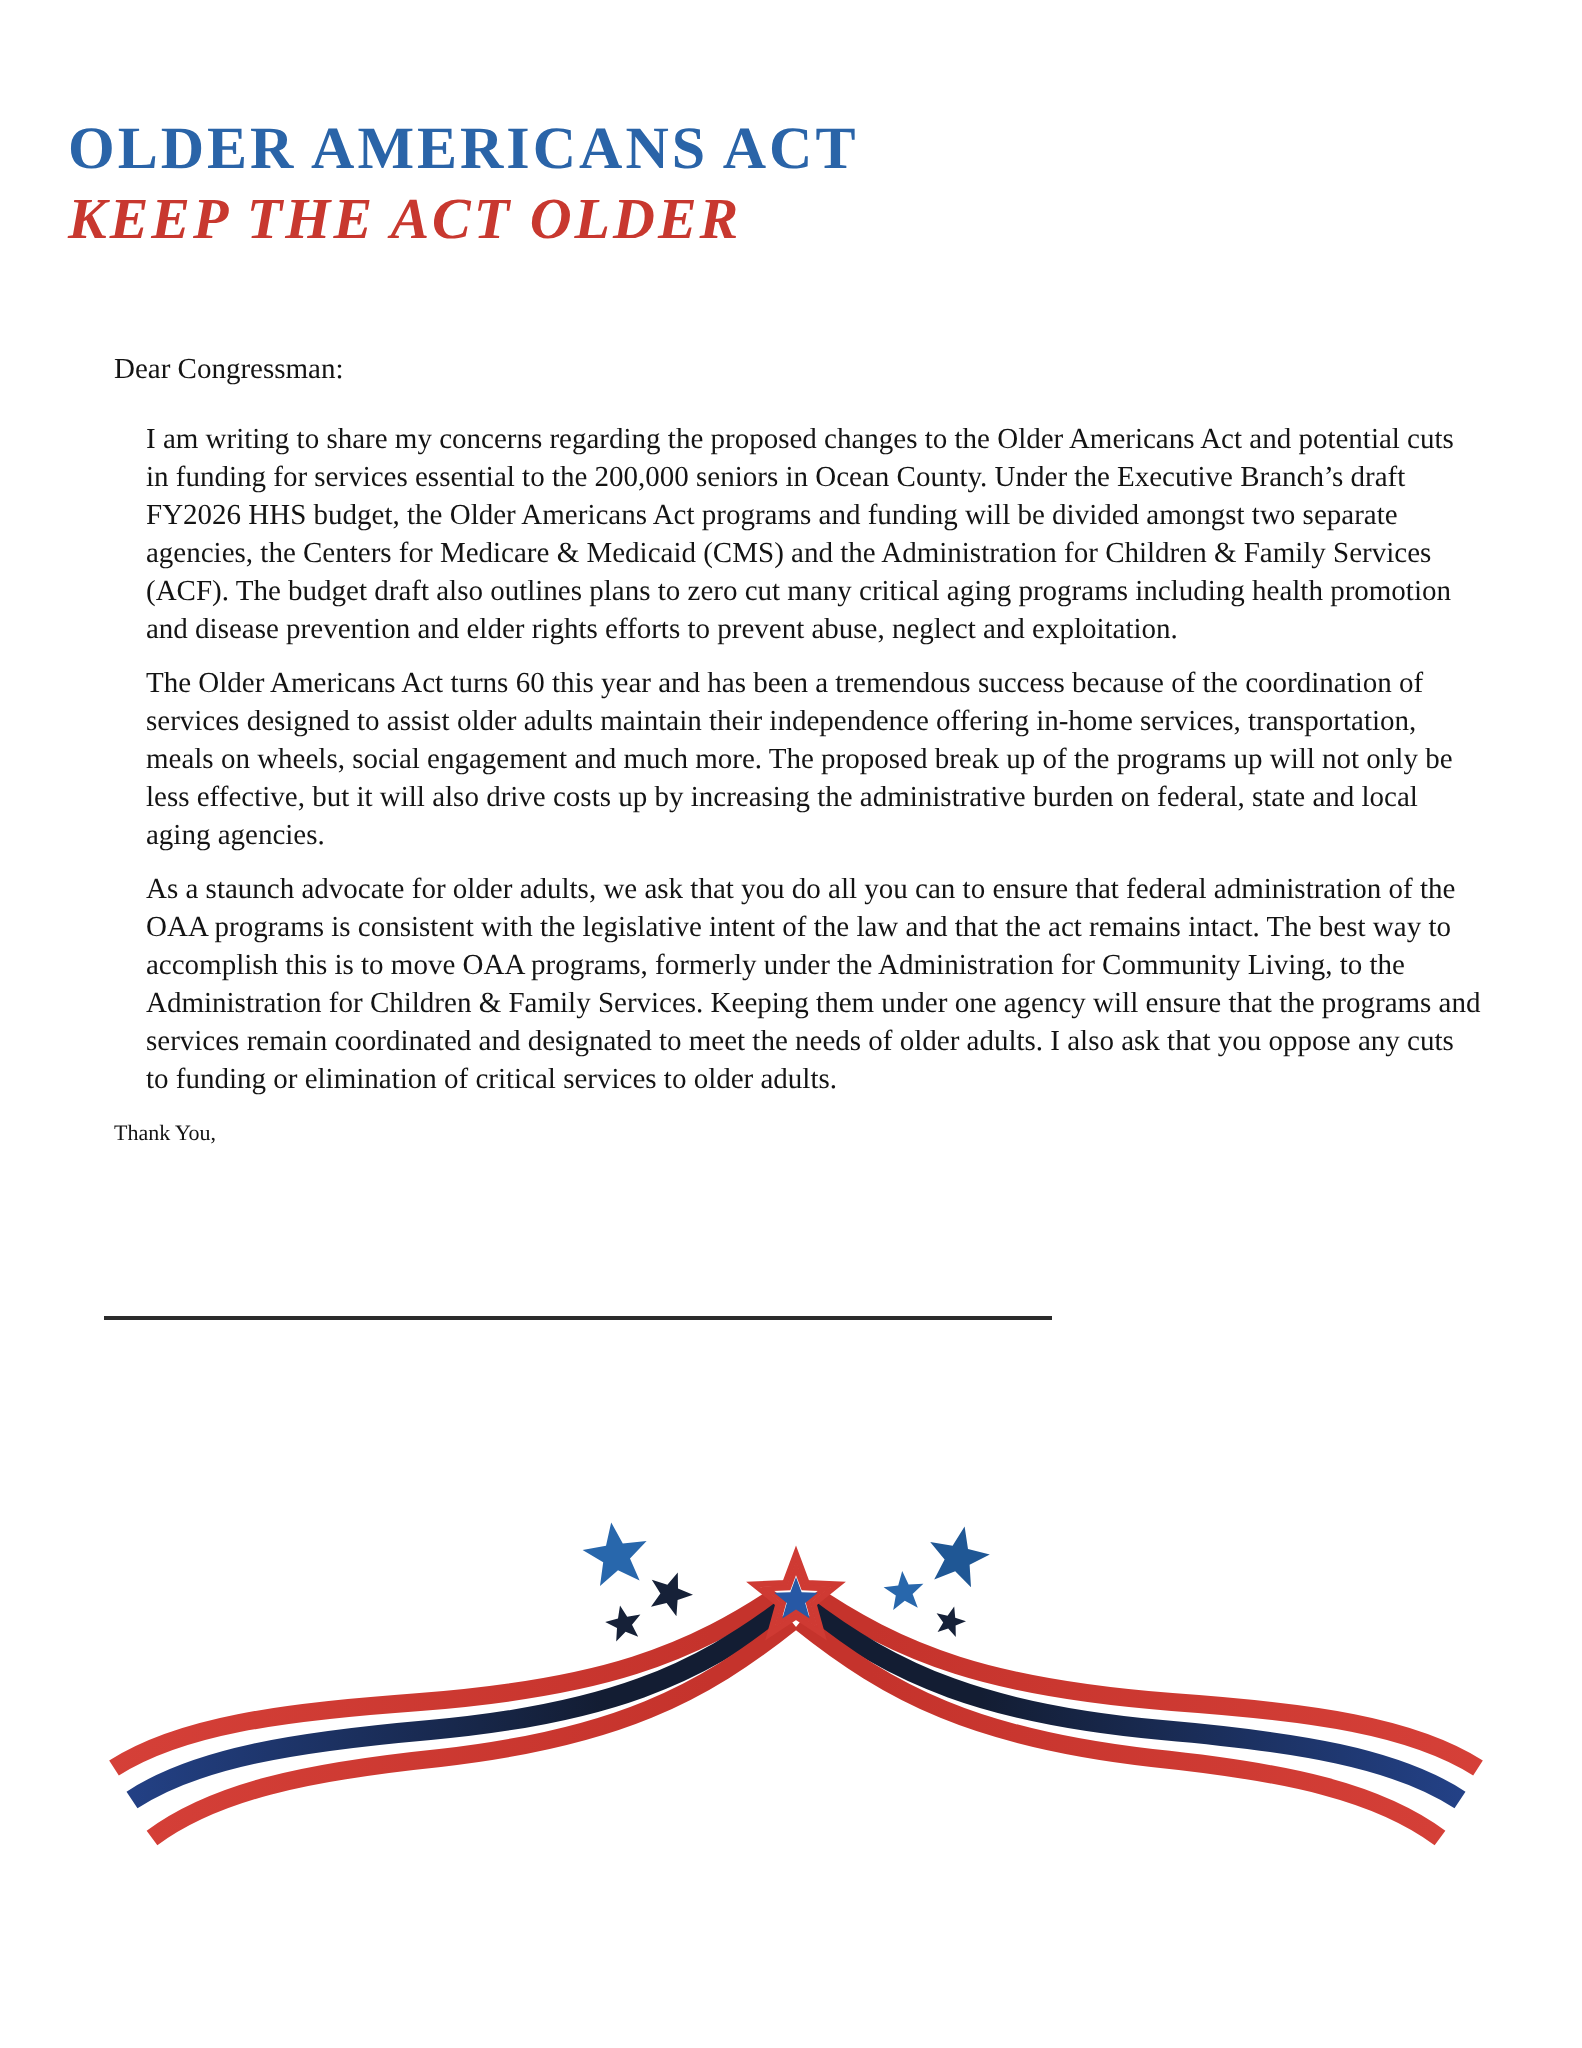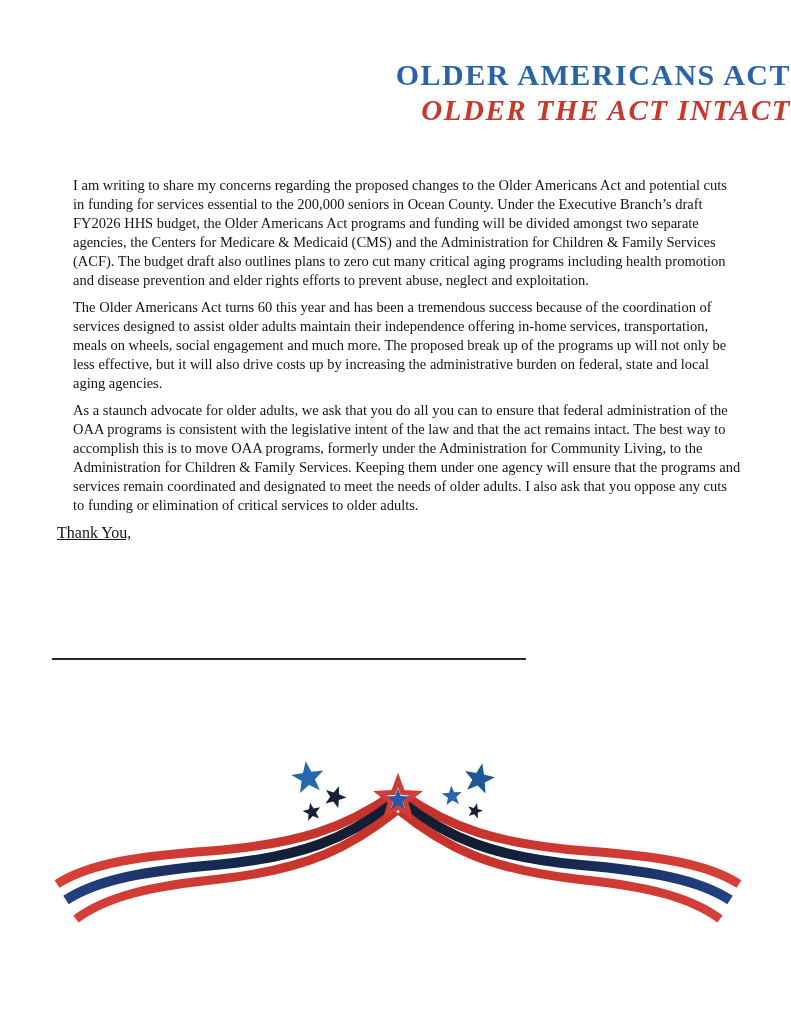--- a/index.html
+++ b/index.html
@@ -7,22 +7,22 @@
     position:relative;
     width:791px;height:1024px;
     margin:0 auto;
     background:#ffffff;
     font-family:"Liberation Serif", serif;
     overflow:hidden;
   }
   .title-block{
     box-sizing:border-box;
     padding-top:58px;
-    padding-left:54px; 
-    text-align:right;
+    padding-left:34px; 
+    text-align:left;
   }
   .title1{
     font-size:30px;
     font-weight:600;
     letter-spacing:1.5px;
     color:#2a64a8;
     line-height:34px;
   }
   .title2{
     font-size:29px;
@@ -36,44 +36,45 @@
   .letter{
     position:absolute;
     left:57px;top:176px;
     width:684px;
     font-size:14.5px;
     line-height:19px;
     color:#141414;
   }
   .salutation{margin:0 0 16px 0;}
   .para{margin:0 0 8px 16px;}
-  .closing{margin:6px 0 0 0;font-size:16px;text-decoration:underline;}
+  .closing{margin:6px 0 0 0;font-size:11px;}
   .signature-line{
     position:absolute;
     left:52px;top:658px;
     width:474px;height:0;
     border-top:2px solid #2b2b2b;
   }
   .footer-art{
     position:absolute;
     left:0;top:730px;
     width:791px;height:270px;
   }
 </style>
 </head>
 <body>
 
 <div class="page">
 
   <header class="title-block">
     <div class="title1">OLDER AMERICANS ACT</div>
-    <div class="title2">OLDER THE ACT INTACT</div>
+    <div class="title2">KEEP THE ACT OLDER</div>
   </header>
 
   <main class="letter">
+    <p class="salutation">Dear Congressman:</p>
     <p class="para">I am writing to share my concerns regarding the proposed changes to the Older Americans Act and potential cuts in funding for services essential to the 200,000 seniors in Ocean County. Under the Executive Branch’s draft FY2026 HHS budget, the Older Americans Act programs and funding will be divided amongst two separate agencies, the Centers for Medicare &amp; Medicaid (CMS) and the Administration for Children &amp; Family Services (ACF). The budget draft also outlines plans to zero cut many critical aging programs including health promotion and disease prevention and elder rights efforts to prevent abuse, neglect and exploitation.</p>
     <p class="para">The Older Americans Act turns 60 this year and has been a tremendous success because of the coordination of services designed to assist older adults maintain their independence offering in-home services, transportation, meals on wheels, social engagement and much more. The proposed break up of the programs up will not only be less effective, but it will also drive costs up by increasing the administrative burden on federal, state and local aging agencies.</p>
     <p class="para">As a staunch advocate for older adults, we ask that you do all you can to ensure that federal administration of the OAA programs is consistent with the legislative intent of the law and that the act remains intact.  The best way to accomplish this is to move OAA programs, formerly under the Administration for Community Living, to the Administration for Children &amp; Family Services. Keeping them under one agency will ensure that the programs and services remain coordinated and designated to meet the needs of older adults. I also ask that you oppose any cuts to funding or elimination of critical services to older adults.</p>
     <p class="closing">Thank You,</p>
   </main>
 
   <div class="signature-line"></div>
 
   <svg class="footer-art" viewBox="0 0 791 270" xmlns="http://www.w3.org/2000/svg">
     <defs>

